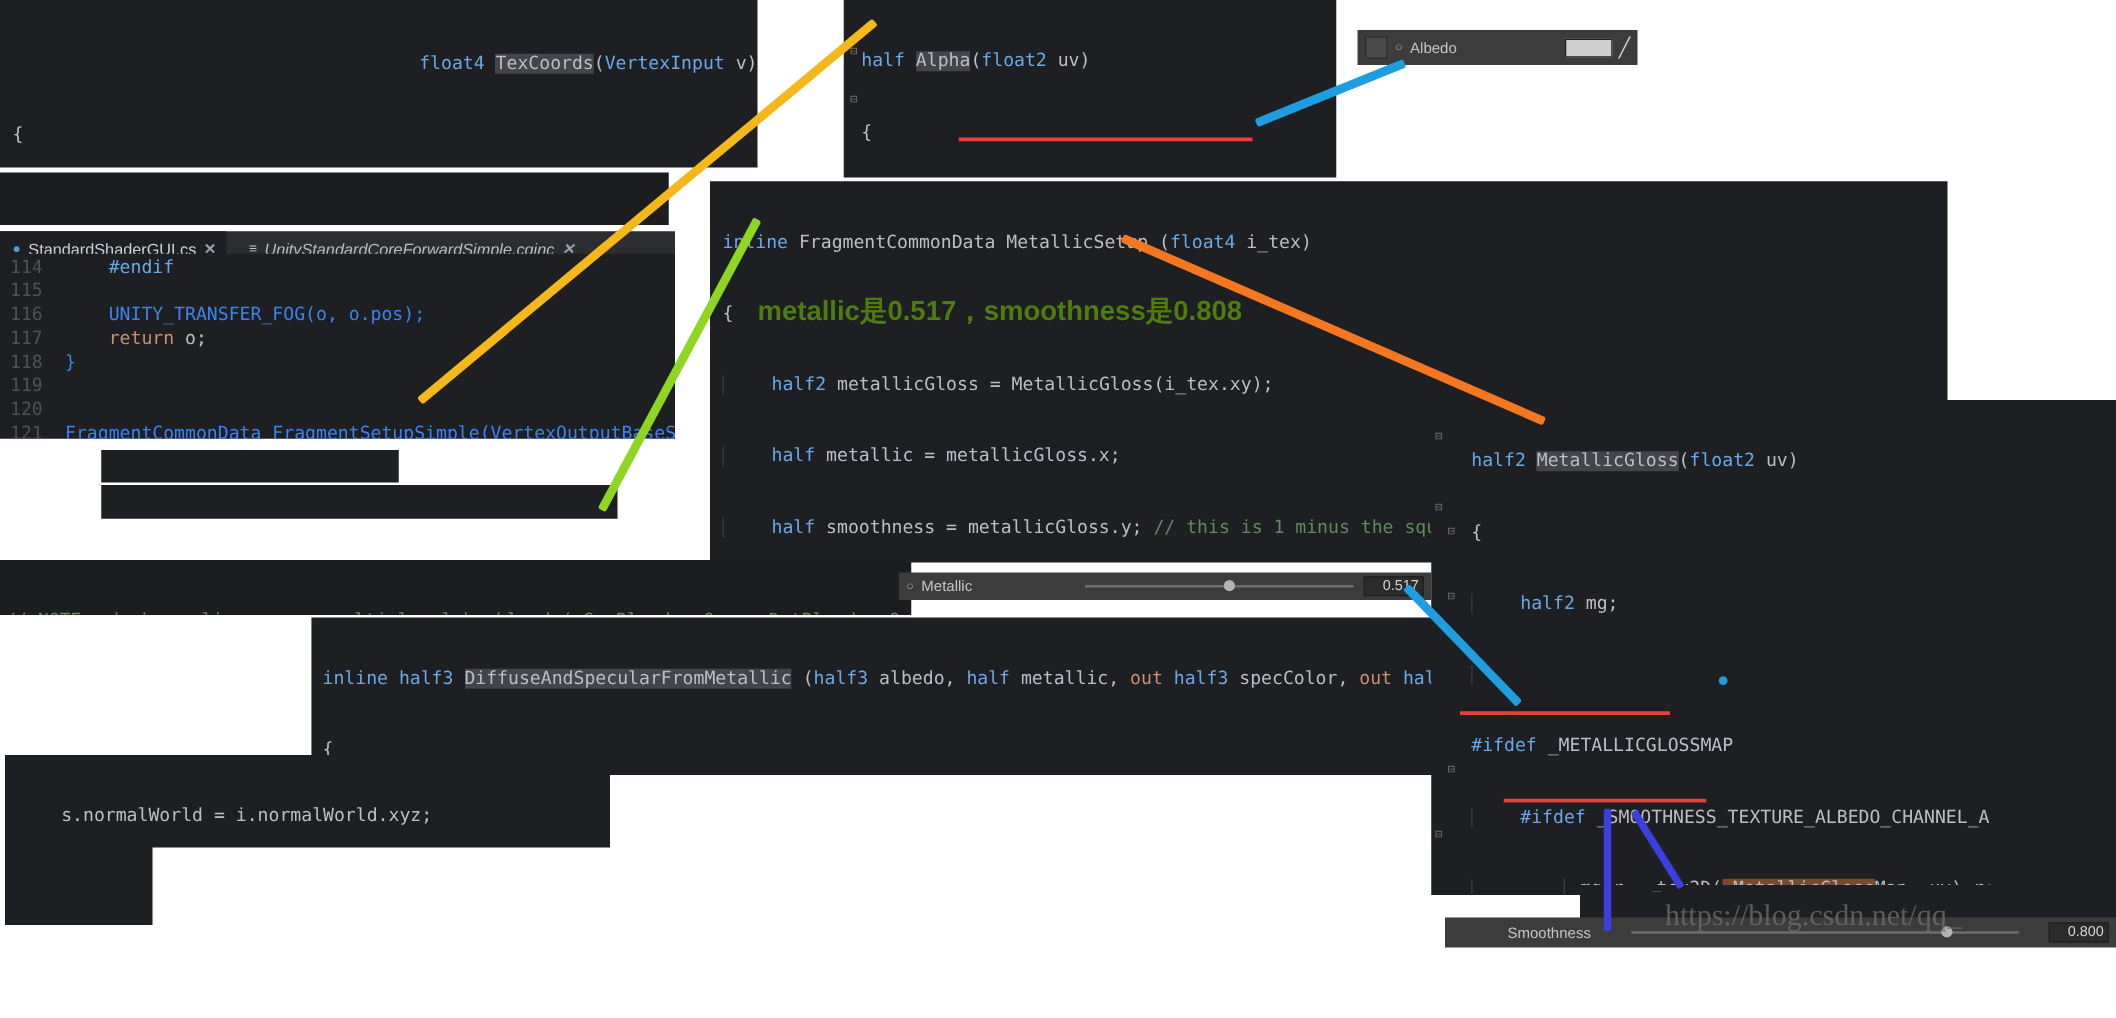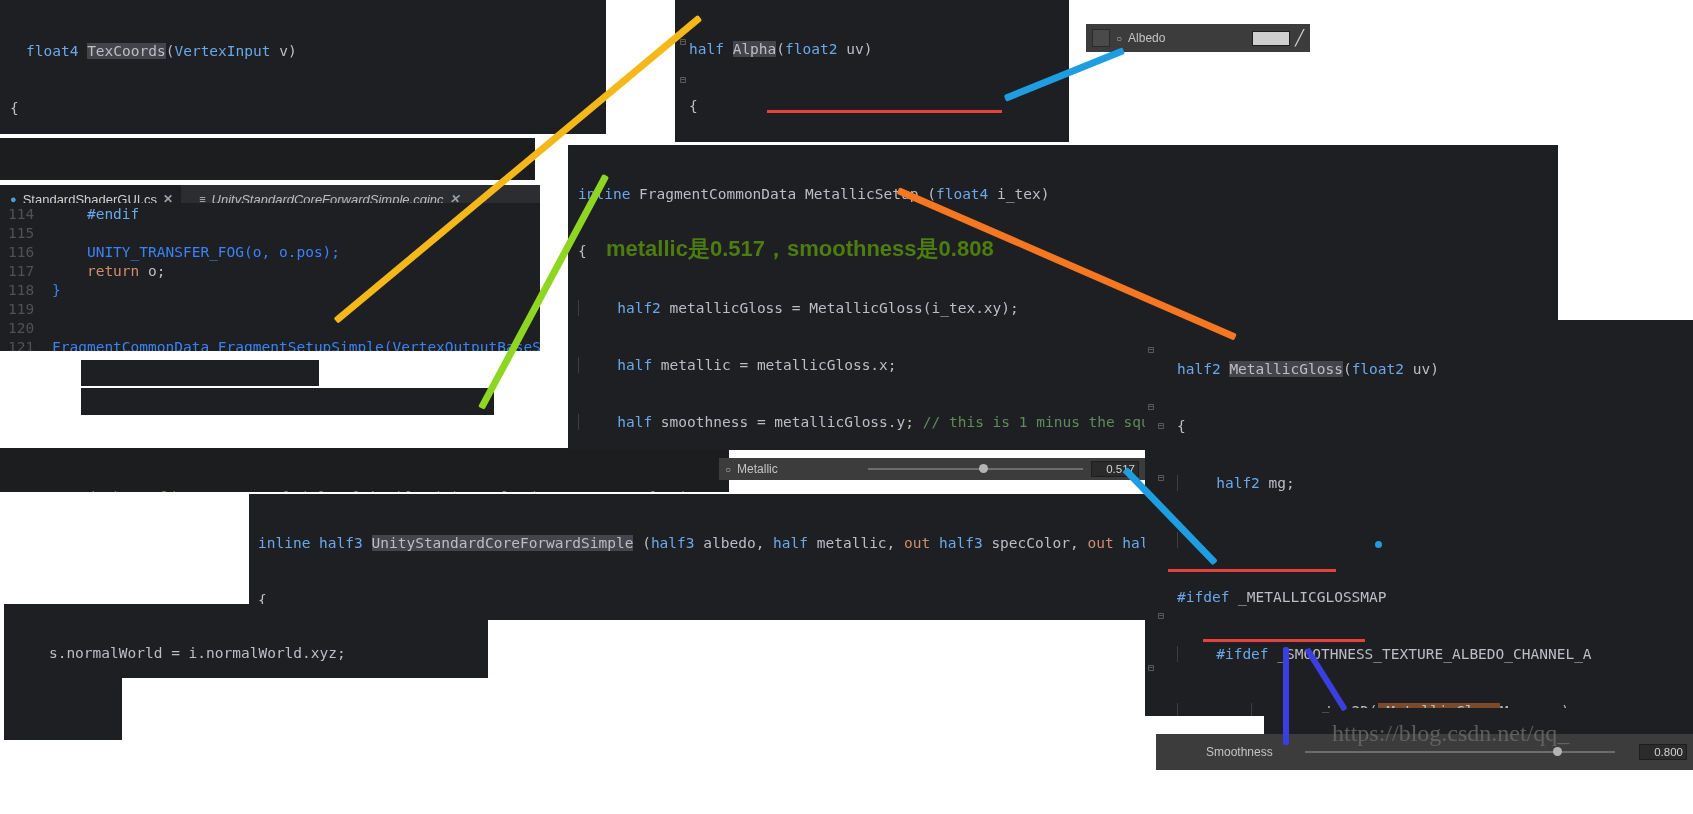--- a/index.html
+++ b/index.html
@@ -54,21 +54,21 @@
       font-size:24px;opacity:.75;white-space:nowrap;}
   .dot{position:absolute;border-radius:50%;}
   .white{position:absolute;background:#ffffff;}
 </style>
 </head>
 <body>
 
 <div class="stage">
 
   <div class="panel" style="left:0px;top:0px;width:606px;height:130px;padding:4px 0 0 0;">
-    <div style="padding-left:26px;"><span class="ty">float4</span> <span class="sel">TexCoords</span>(<span class="ty">VertexInput</span> v)</div>
+    <div style="padding-left:26px;text-align:right;"><span class="ty">float4</span> <span class="sel">TexCoords</span>(<span class="ty">VertexInput</span> v)</div>
     <div style="padding-left:10px;">{</div>
     
     
     
     
     
   </div>
 
   <div class="panel dk" style="left:0px;top:138px;width:527px;height:40px;padding:2px 0 0 8px;">
     <div><span class="cm">// Transforms 2D UV by scale/bias property</span></div>
@@ -118,21 +118,21 @@
   <div class="panel" style="left:81px;top:388px;width:404px;height:24px;padding:3px 0 0 9px;">
     
   </div>
 
   <div class="panel dk" style="left:0px;top:448px;width:725px;height:42px;padding:2px 0 0 4px;">
     <div><span class="cm">// NOTE: shader relies on pre-multiply alpha-blend (_SrcBlend = One, _DstBlend = OneMinusSrcAlpha)</span></div>
     
   </div>
 
   <div class="panel" style="left:249px;top:494px;width:895px;height:124px;padding:2px 0 0 9px;">
-    <div><span class="ty">inline half3</span> <span class="sel">UnityStandardCoreForwardSimple</span> (<span class="ty">half3</span> albedo, <span class="ty">half</span> metallic, <span class="kw">out</span> <span class="ty">half3</span> specColor, <span class="kw">out</span> <span class="ty">half</span> oneMinusReflectivity)</div>
+    <div><span class="ty">inline half3</span> <span class="sel">DiffuseAndSpecularFromMetallic</span> (<span class="ty">half3</span> albedo, <span class="ty">half</span> metallic, <span class="kw">out</span> <span class="ty">half3</span> specColor, <span class="kw">out</span> <span class="ty">half</span> oneMinusReflectivity)</div>
     <div>{</div>
     
     
     
     
   </div>
 
   <div class="white" style="left:0px;top:494px;width:249px;height:110px;"></div>
 
   <div class="panel" style="left:4px;top:604px;width:484px;height:72px;padding:2px 0 0 0;">
@@ -238,21 +238,21 @@
       <span class="uni-label">Metallic</span>
       <div style="margin-left:auto;display:flex;align-items:center;gap:8px;">
         <div class="track" style="width:215px;">
           <div class="thumb" style="left:51.7%;"></div>
         </div>
         <div class="numbox" style="width:40px;">0.517</div>
       </div>
     </div>
   </div>
 
-  <div class="uni" style="left:1156px;top:734px;width:537px;height:36px;">
+  <div class="uni" style="left:1156px;top:734px;width:537px;height:24px;">
     <div class="uni-row" style="padding:0 6px;gap:6px;">
       <span class="uni-label" style="margin-left:44px;">Smoothness</span>
       <div style="margin-left:auto;display:flex;align-items:center;gap:24px;">
         <div class="track" style="width:310px;">
           <div class="thumb" style="left:80%;"></div>
         </div>
         <div class="numbox" style="width:40px;">0.800</div>
       </div>
     </div>
   </div>

